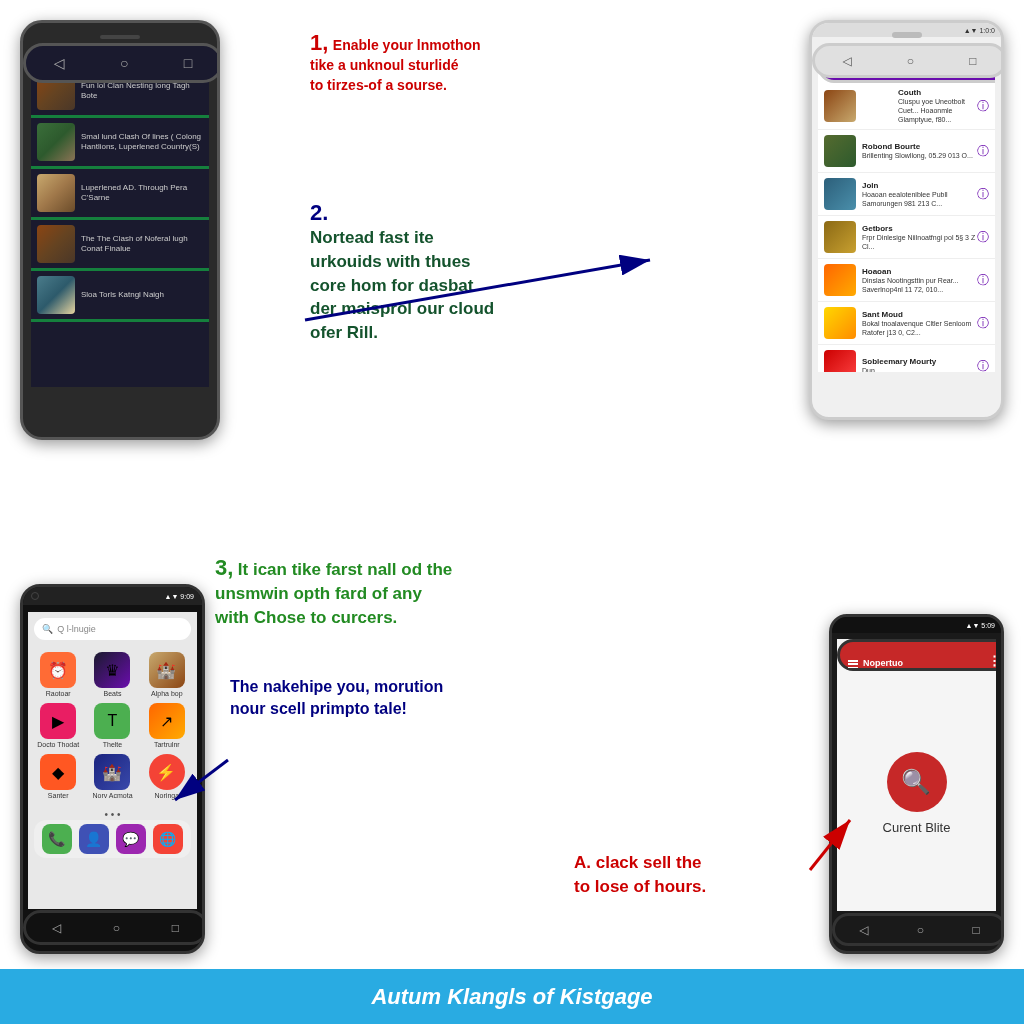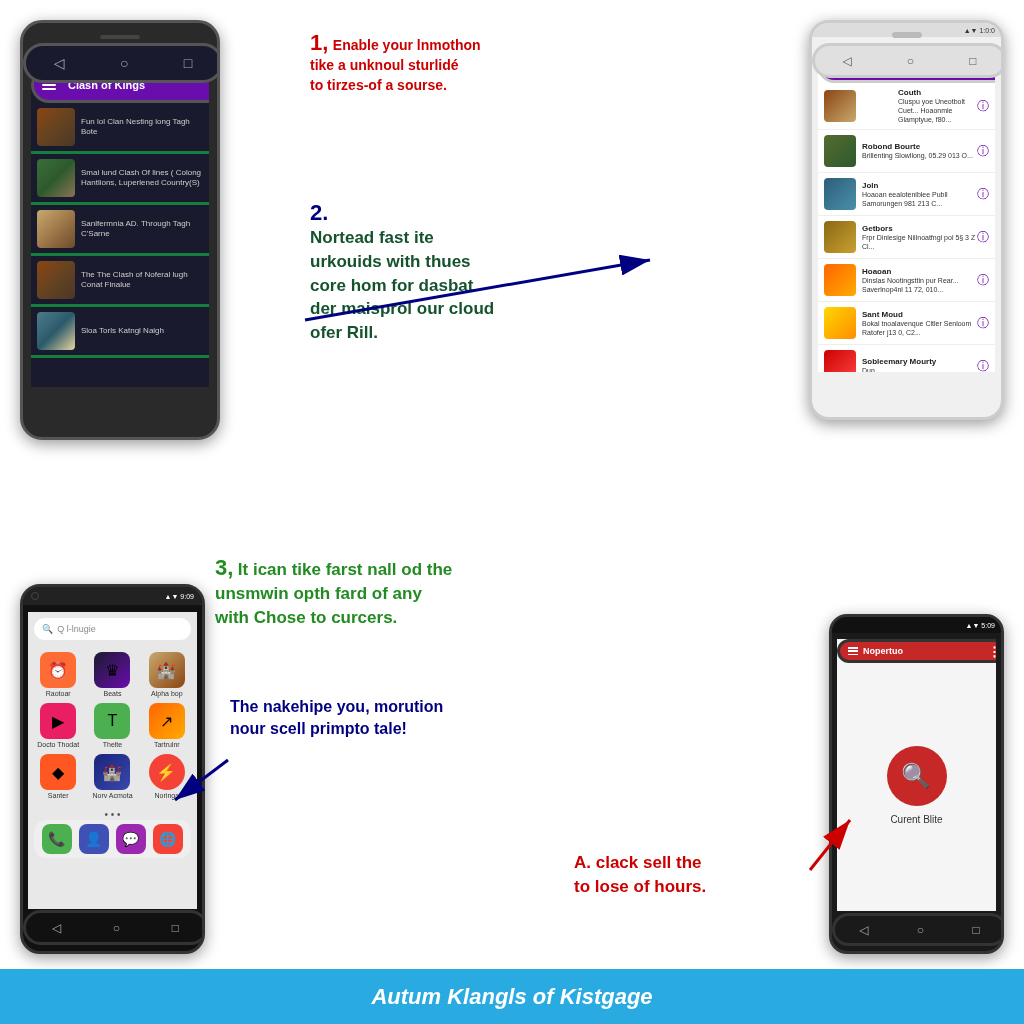--- a/index.html
+++ b/index.html
@@ -304,23 +304,23 @@
       position: absolute;
       top: 22px;
       left: 5px;
       right: 5px;
       bottom: 40px;
       background: #f5f5f5;
       overflow: hidden;
     }
     .phone-br .app-bar {
       background: #c62828;
-      height: 24px;
-      display: flex;
-      align-items: center;
+      height: 32px;
+      display: flex;
+      align-items: flex-end;
       padding: 0 8px;
       color: white;
       font-size: 9px;
       font-weight: bold;
     }
     .phone-br-content {
       display: flex;
       align-items: center;
       justify-content: center;
       height: calc(100% - 28px);
@@ -332,21 +332,21 @@
       height: 60px;
       border-radius: 50%;
       background: #c62828;
       display: flex;
       align-items: center;
       justify-content: center;
       color: white;
       font-size: 24px;
     }
     .btn-label-br {
-      font-size: 10px;
+      font-size: 13px;
       color: #333;
       text-align: center;
     }
     .phone-br .nav-bar {
       position: absolute;
       bottom: 5px;
       left: 0; right: 0;
       height: 33px;
       background: #1a1a1a;
       display: flex;
@@ -400,21 +400,21 @@
       color: #228B22;
       font-size: 22px;
     }
     .step3-text {
       color: #228B22;
       font-size: 17px;
       line-height: 1.4;
     }
 
     .step3b {
-      top: 696px;
+      top: 676px;
       left: 230px;
       width: 310px;
     }
     .step3b-text {
       color: #000080;
       font-size: 16px;
       font-weight: bold;
       line-height: 1.4;
     }
 
@@ -442,41 +442,32 @@
   </style>
 </head>
 <body>
 
 <div class="phone phone-tl">
   <div class="phone-speaker"></div>
   <div class="screen">
     <div style="background:#111;height:14px;display:flex;align-items:center;justify-content:flex-end;padding:0 6px;">
       <span style="color:white;font-size:7px;">▲▼ 5:05</span>
     </div>
-    <div class="phone-tl app-bar">
-      <div class="menu-icon">
-        <span></span>
-          <span></span>
-          <span></span>
-      </div>
-      <span class="app-bar-title">Clash of Kings</span>
-      <span style="font-size:16px;">⋮</span>
-    </div>
     <div>
       <div class="game-list-item">
         <div class="game-thumb game-thumb-1"></div>
         <div class="game-text">Fun lol Clan Nesting long Tagh Bote</div>
       </div>
       <div class="game-list-item">
         <div class="game-thumb game-thumb-3"></div>
         <div class="game-text">Smal lund Clash Of lines ( Colong Hantlions, Luperlened Country(S)</div>
       </div>
       <div class="game-list-item">
         <div class="game-thumb game-thumb-4"></div>
-        <div class="game-text">Sanlfermnia AD. Through Tagh C'Sarne</div>
+        <div class="game-text">Luperlened AD. Through Pera C'Sarne</div>
       </div>
       <div class="game-list-item">
         <div class="game-thumb game-thumb-1"></div>
         <div class="game-text">The The Clash of Noferal lugh Conat Finalue</div>
       </div>
       <div class="game-list-item">
         <div class="game-thumb game-thumb-5"></div>
         <div class="game-text">Sloa Torls Katngl Naigh</div>
       </div>
     </div>

